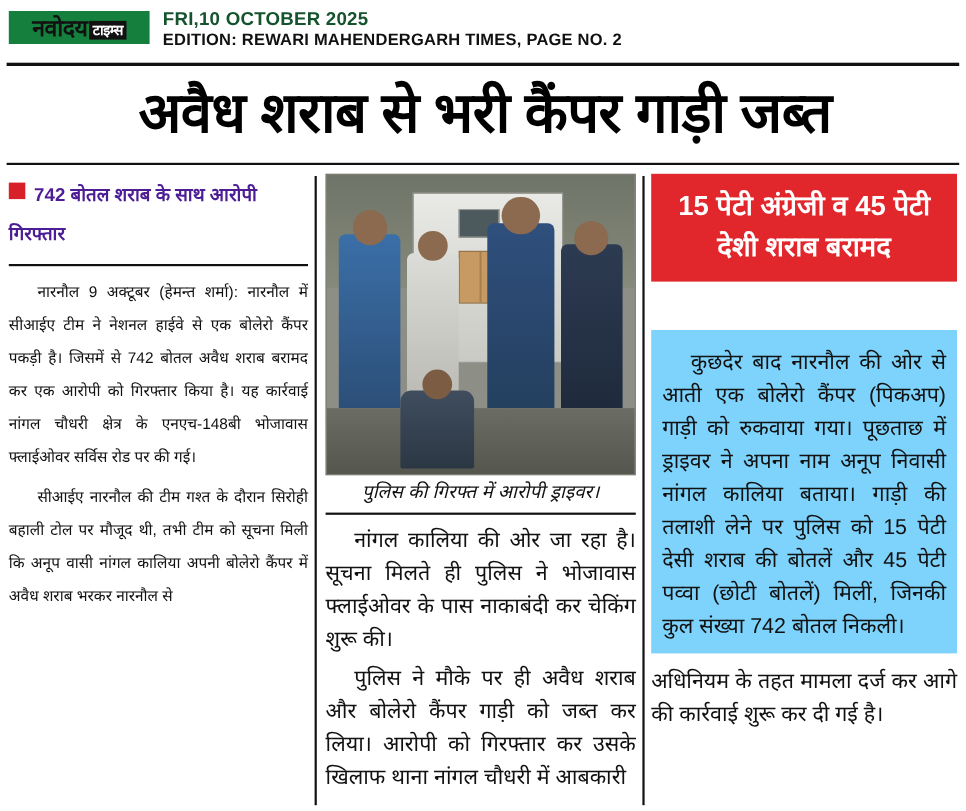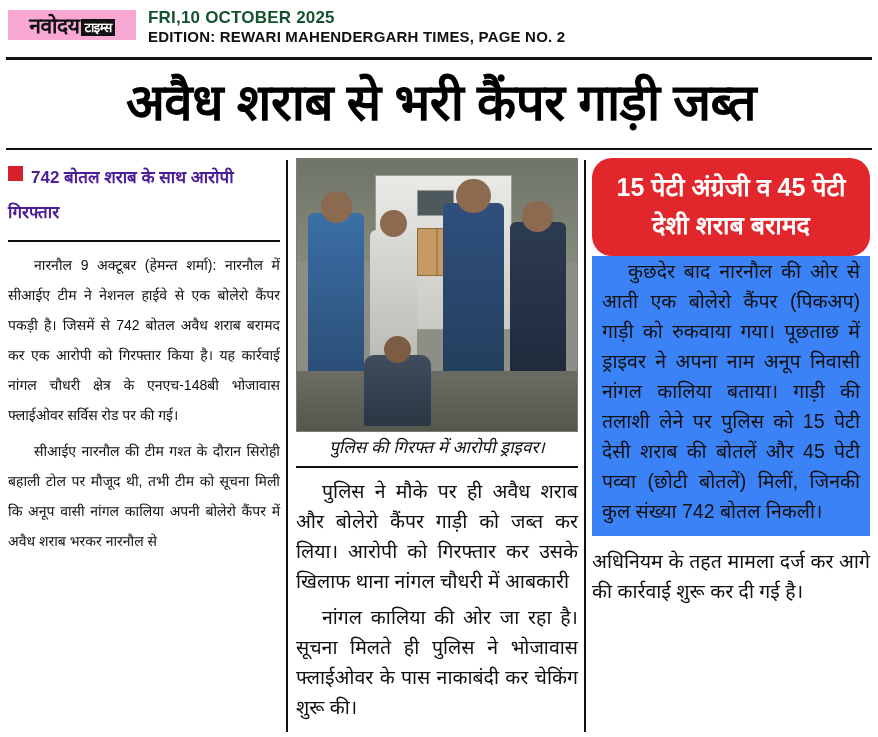--- a/index.html
+++ b/index.html
@@ -25,21 +25,21 @@
     left: 0; top: 0;
     width: 878px;
     height: 58px;
     box-sizing: border-box;
   }
   .logo-box {
     position: absolute;
     left: 8px; top: 10px;
     width: 128px;
     height: 30px;
-    background: #f9a8d4;
+    background: #15803d;
     display: flex;
     align-items: center;
     justify-content: center;
     overflow: hidden;
   }
   .logo-text {
     font-family: "Liberation Sans", sans-serif;
     font-weight: bold;
     font-size: 21px;
     color: #111111;
@@ -257,30 +257,30 @@
   }
   .red-box {
     background: #e1262c;
     color: #ffffff;
     font-weight: bold;
     font-size: 25px;
     line-height: 38px;
     text-align: center;
     padding: 10px 8px 12px 8px;
     box-sizing: border-box;
-    border-radius: 20px;
   }
   .yellow-box {
-    background: #3b82f6;
-    padding: 0 10px 10px 10px;
+    background: #7dd3fc;
+    padding: 14px 10px 10px 10px;
     box-sizing: border-box;
     font-size: 19.5px;
     line-height: 30px;
     color: #111111;
     text-align: justify;
+    margin-top: 44px;
   }
   .yellow-box p { margin: 0; text-indent: 26px; }
   .col3-tail {
     font-size: 19.5px;
     line-height: 30px;
     color: #111111;
     text-align: justify;
     padding-top: 10px;
   }
   .col3-tail p { margin: 0; }
@@ -338,22 +338,22 @@
       <div class="ph-person ph-p4">
           <div class="ph-head"></div>
         </div>
       <div class="ph-seated">
           <div class="ph-seated-head"></div>
         </div>
     </div>
     <div class="caption">पुलिस की गिरफ्त में आरोपी ड्राइवर।</div>
     <div class="col-rule-thin"></div>
     <div class="col2-body">
+      <p>नांगल कालिया की ओर जा रहा है। सूचना मिलते ही पुलिस ने भोजावास फ्लाईओवर के पास नाकाबंदी कर चेकिंग शुरू की।</p>
       <p>पुलिस ने मौके पर ही अवैध शराब और बोलेरो कैंपर गाड़ी को जब्त कर लिया। आरोपी को गिरफ्तार कर उसके खिलाफ थाना नांगल चौधरी में आबकारी</p>
-      <p>नांगल कालिया की ओर जा रहा है। सूचना मिलते ही पुलिस ने भोजावास फ्लाईओवर के पास नाकाबंदी कर चेकिंग शुरू की।</p>
     </div>
   </div>
 
   <div class="col3">
     <div class="red-box">15 पेटी अंग्रेजी व 45 पेटी देशी शराब बरामद</div>
     <div class="yellow-box">
       <p>कुछदेर बाद नारनौल की ओर से आती एक बोलेरो कैंपर (पिकअप) गाड़ी को रुकवाया गया। पूछताछ में ड्राइवर ने अपना नाम अनूप निवासी नांगल कालिया बताया। गाड़ी की तलाशी लेने पर पुलिस को 15 पेटी देसी शराब की बोतलें और 45 पेटी पव्वा (छोटी बोतलें) मिलीं, जिनकी कुल संख्या 742 बोतल निकली।</p>
     </div>
     <div class="col3-tail">
       <p>अधिनियम के तहत मामला दर्ज कर आगे की कार्रवाई शुरू कर दी गई है।</p>

